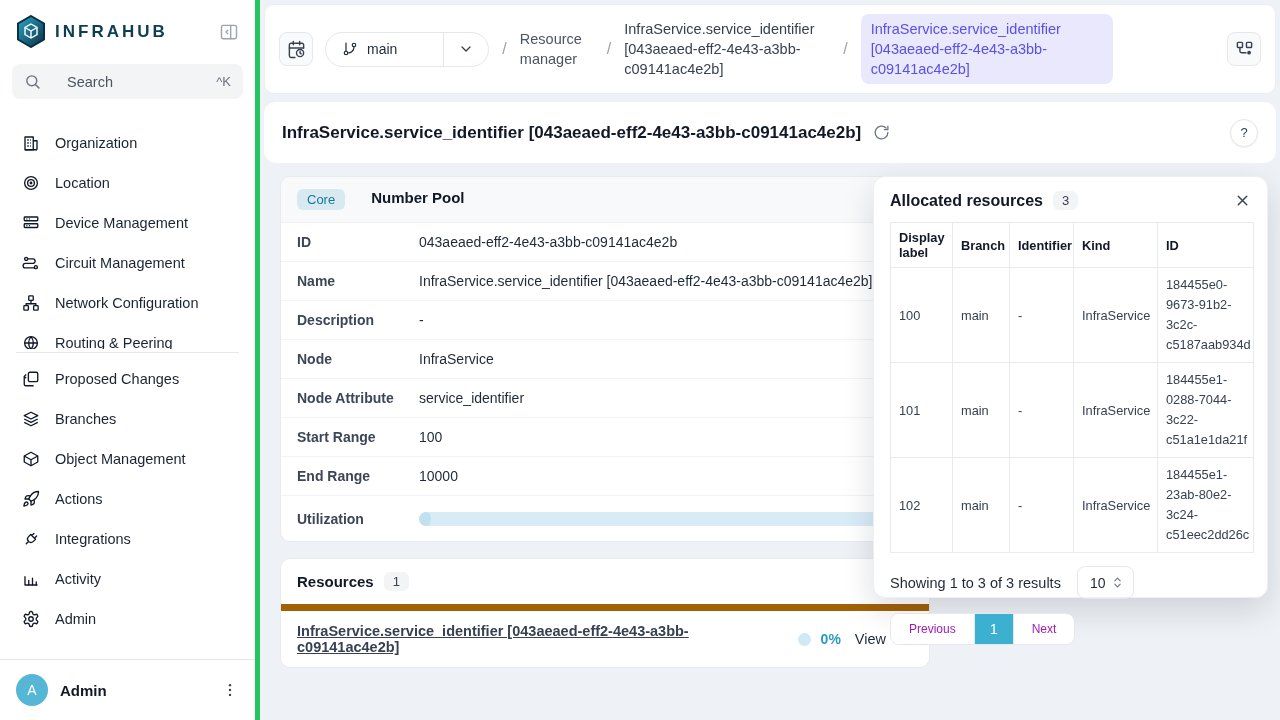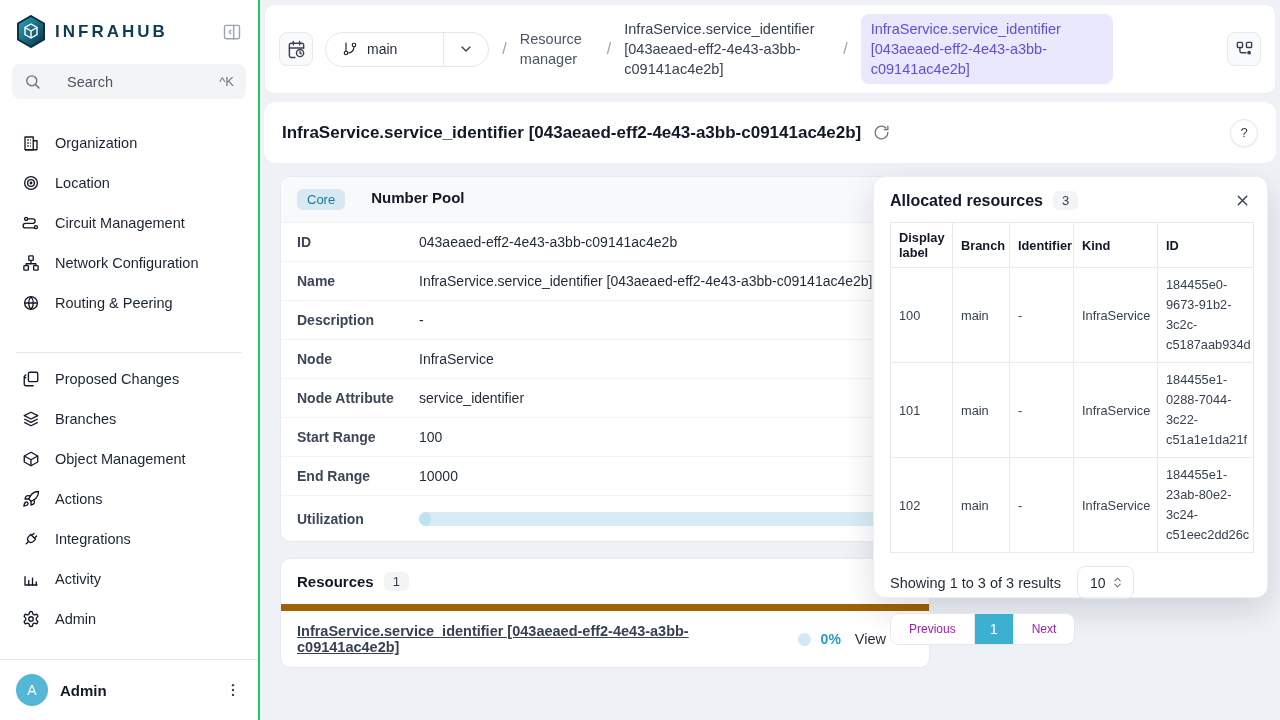--- a/index.html
+++ b/index.html
@@ -1,20 +1,20 @@
 <!DOCTYPE html>
 <html><head>
 <meta charset="utf-8">
 <style>
   * { margin:0; padding:0; box-sizing:border-box; }
   html,body { width:1280px; height:720px; overflow:hidden; }
   body { font-family:"Liberation Sans", sans-serif; background:#eef1f5; display:flex; position:relative; color:#1f2937; }
 
   
-  .sidebar { width:260px; min-width:260px; background:#fff; border-right:2px solid #22c55e; display:flex; flex-direction:column; height:720px; }
+  .sidebar { width:260px; min-width:260px; background:#fff; border-right:5px solid #22c55e; display:flex; flex-direction:column; height:720px; }
   .logo-row { display:flex; align-items:center; gap:9px; padding:15px 16px 12px 16px; }
   .logo-hex { width:30px; height:33px; }
   .logo-text { font-size:17px; font-weight:800; letter-spacing:3px; color:#0c3d52; }
   .collapse-btn { margin-left:auto; color:#9aa3af; cursor:pointer; display:flex; }
   .search-box { margin:4px 12px 0 12px; height:35px; background:#f3f4f6; border-radius:8px; display:flex; align-items:center; padding:0 12px; gap:26px; color:#6b7280; }
   .search-box .ph { font-size:14.5px; color:#4b5563; }
   .search-box .kbd { margin-left:auto; font-size:13px; color:#6b7280; }
   .nav-scroll { margin-top:24px; height:226px; overflow:hidden; padding:0 8px; }
   .nav-group { padding:6px 8px 4px 8px; }
   .nav-item { display:flex; align-items:center; gap:15px; height:40px; padding:0 14px; border-radius:6px; font-size:14.5px; color:#1b2433; cursor:pointer; }
@@ -132,20 +132,28 @@
         </svg>
       <span>Organization</span>
     </div>
     <div class="nav-item">
       <svg width="18" height="18" viewBox="0 0 24 24" fill="none" stroke="currentColor" stroke-width="1.8">
           <circle cx="12" cy="12" r="8.5"></circle>
           <circle cx="12" cy="12" r="4.5"></circle>
           <circle cx="12" cy="12" r="1" fill="currentColor"></circle>
         </svg>
       <span>Location</span>
+    </div>
+    <div class="nav-item">
+      <svg width="18" height="18" viewBox="0 0 24 24" fill="none" stroke="currentColor" stroke-width="1.8" stroke-linecap="round">
+          <rect x="3" y="4" width="18" height="5" rx="1"></rect>
+          <rect x="3" y="13" width="18" height="5" rx="1"></rect>
+          <path d="M6.5 6.5h.01M6.5 15.5h.01M10 6.5h.01M10 15.5h.01"></path>
+        </svg>
+      <span>Device Management</span>
     </div>
     <div class="nav-item">
       <svg width="18" height="18" viewBox="0 0 24 24" fill="none" stroke="currentColor" stroke-width="1.8" stroke-linecap="round">
           <circle cx="5.5" cy="6.5" r="2"></circle>
           <circle cx="18.5" cy="17.5" r="2"></circle>
           <path d="M7.5 6.5h7a3 3 0 0 1 0 6h-10a3 3 0 0 0 0 6h12"></path>
         </svg>
       <span>Circuit Management</span>
     </div>
     <div class="nav-item">

